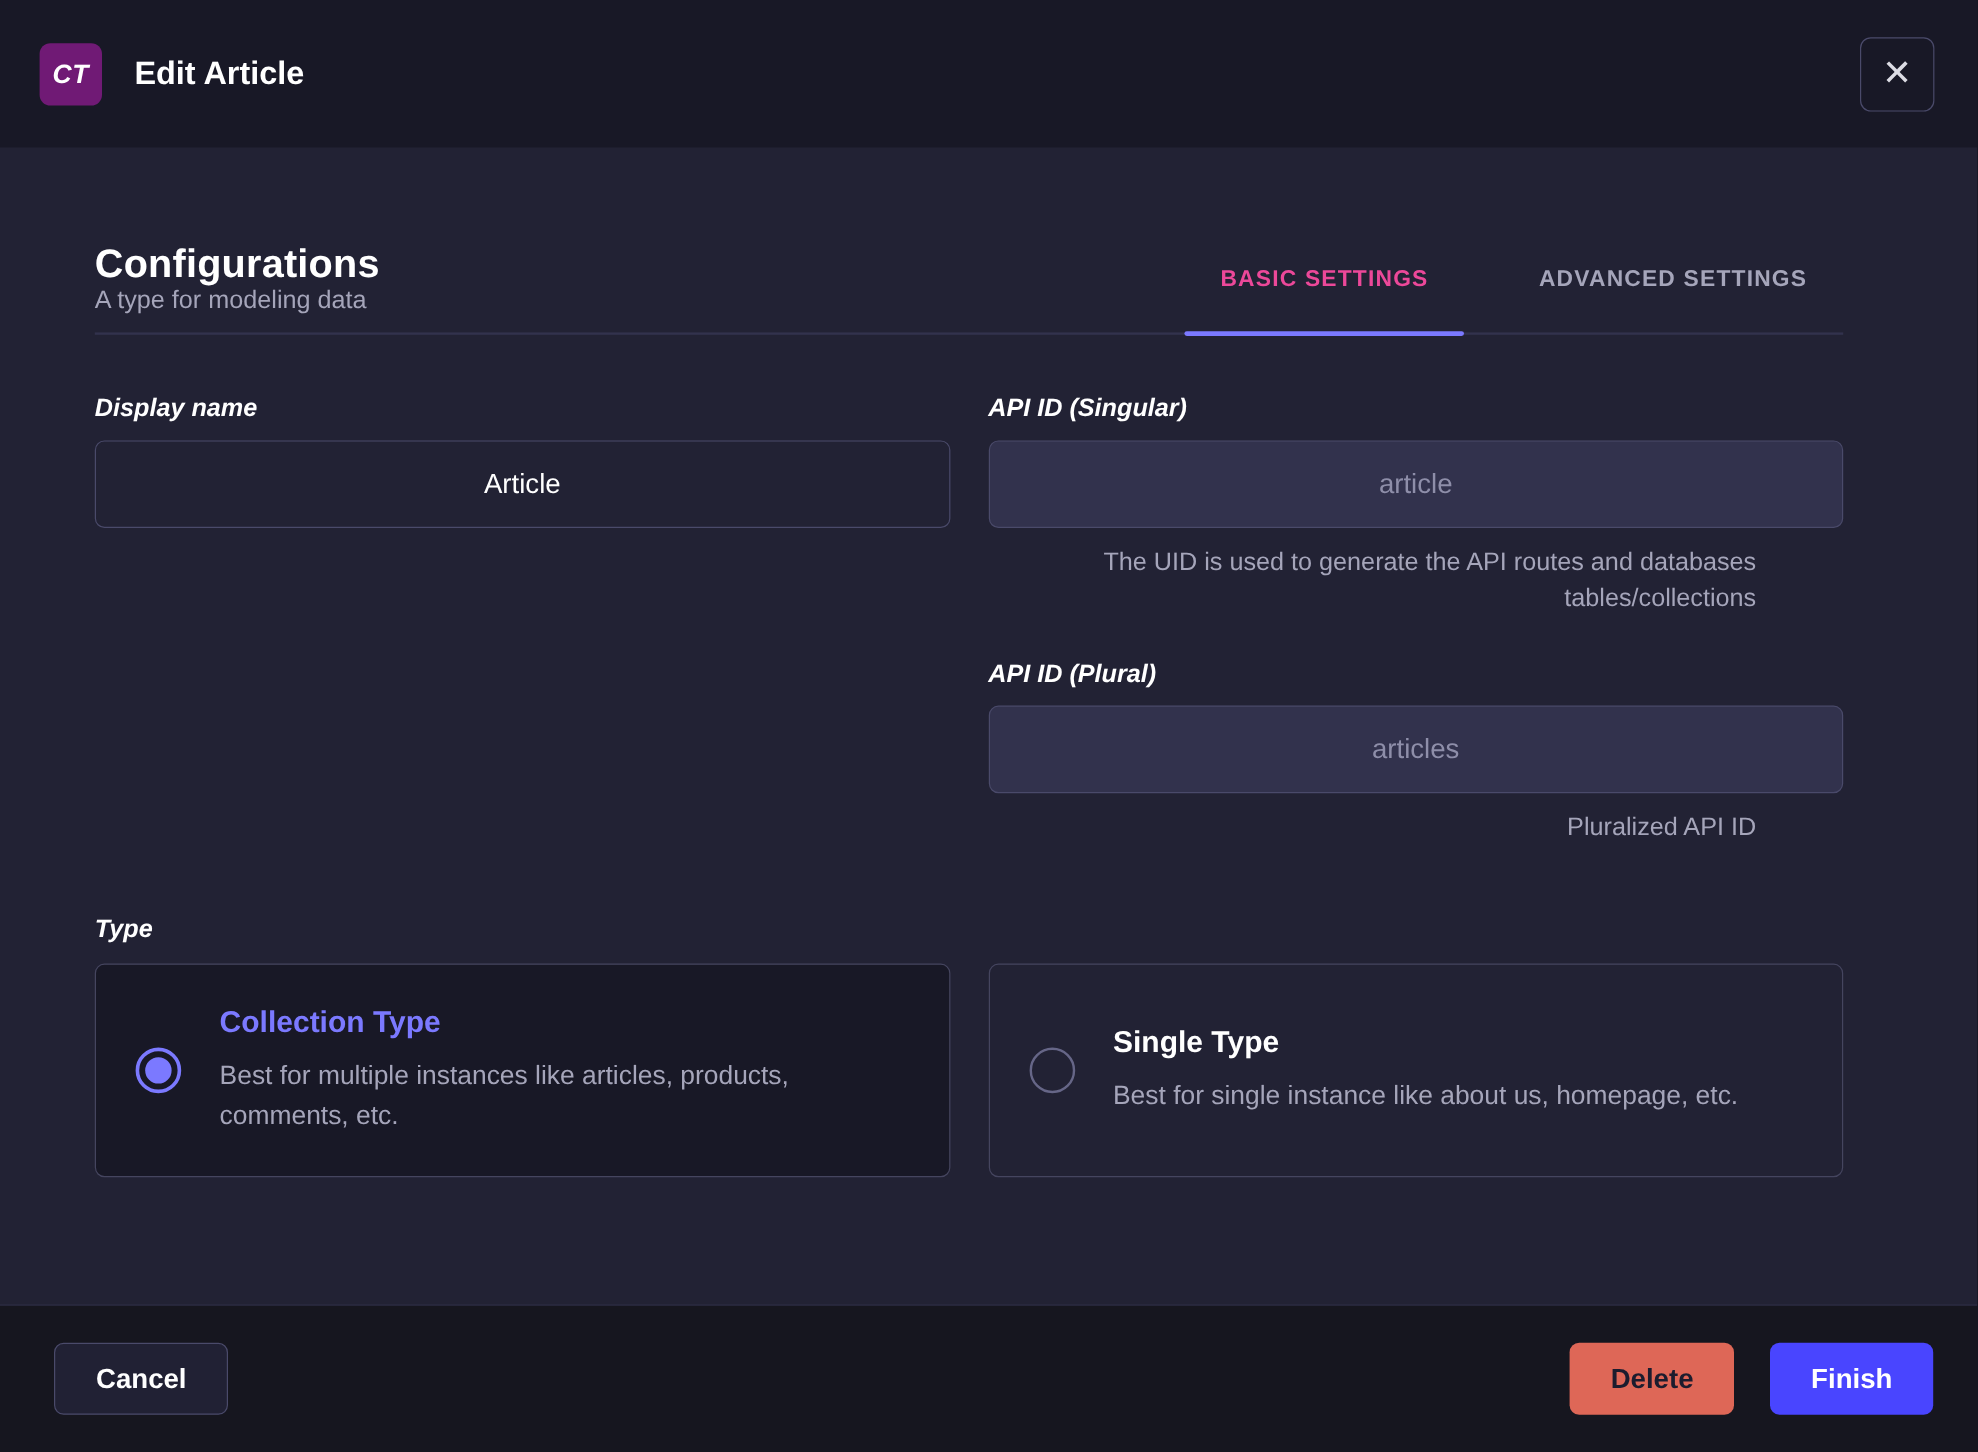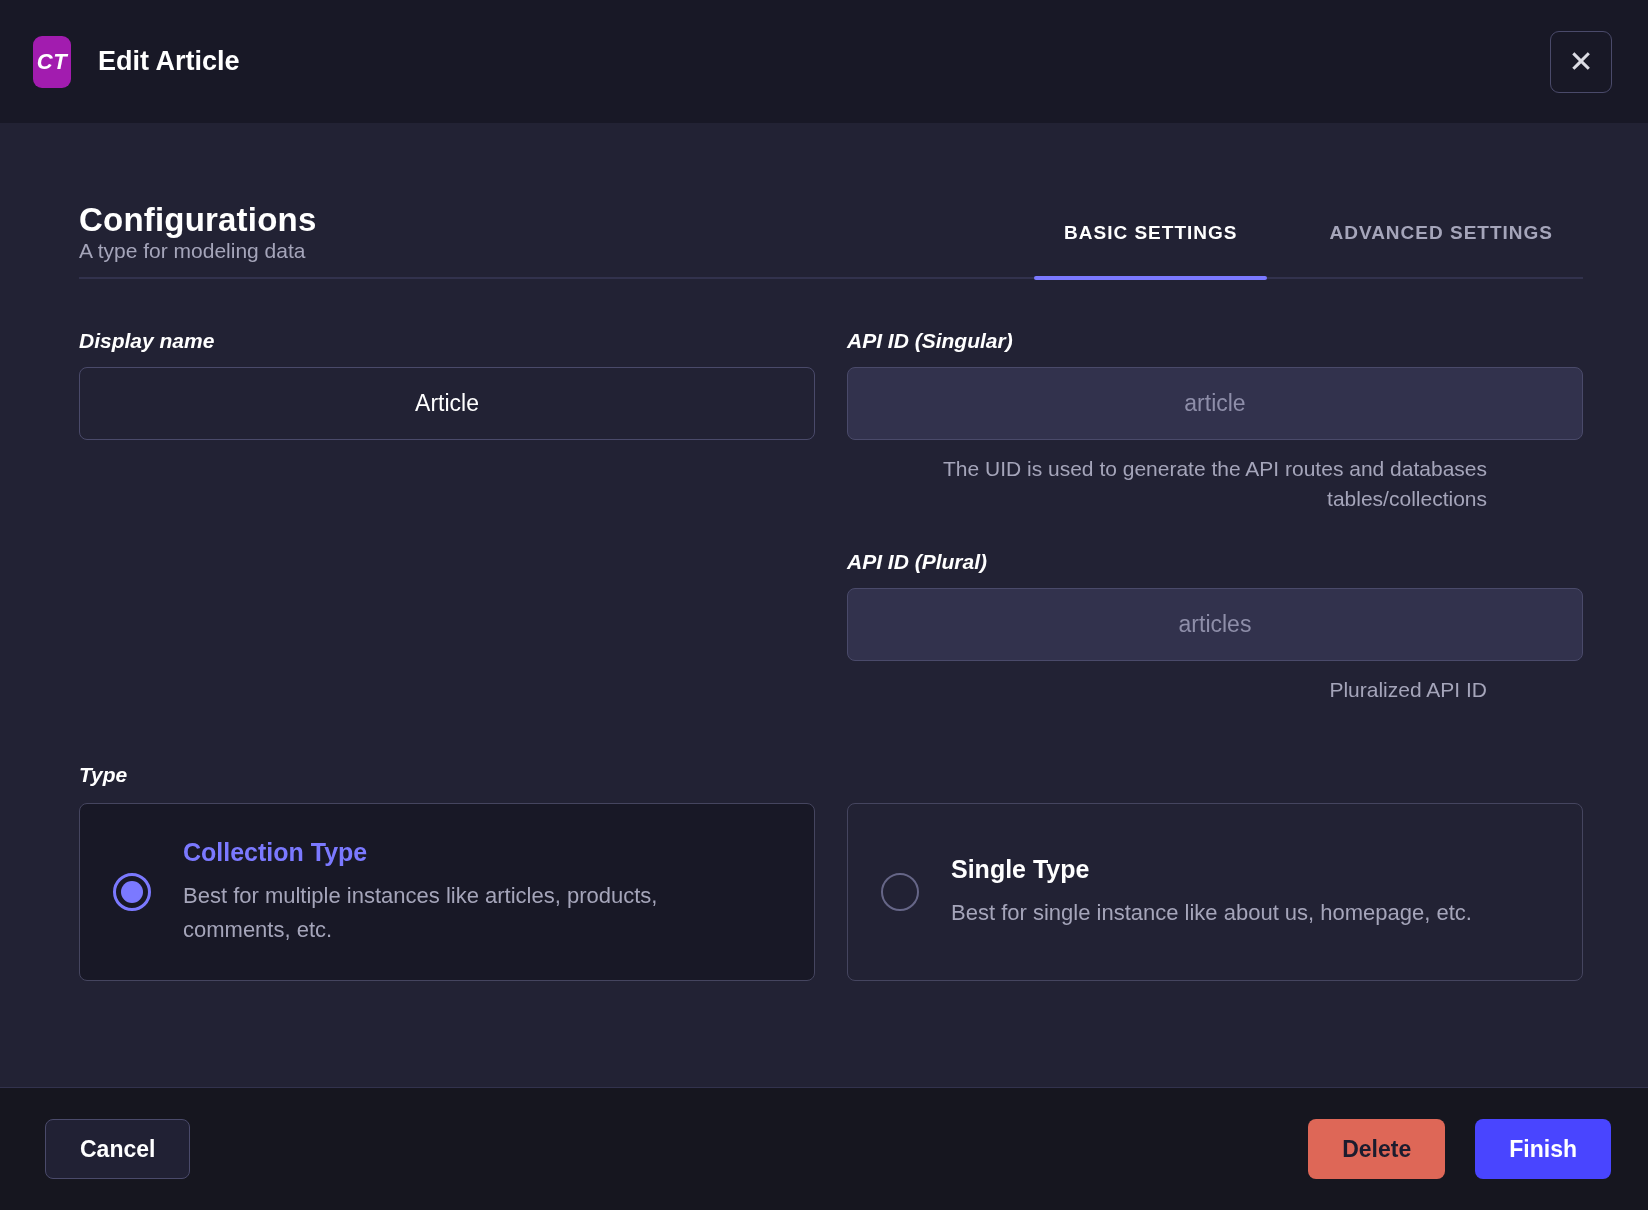--- a/index.html
+++ b/index.html
@@ -17,22 +17,22 @@
 
   
   .modal-header {
     flex: 0 0 123px;
     background: #181826;
     display: flex;
     align-items: center;
     padding: 0 36px 0 33px;
   }
   .ct-badge {
-    width: 38px; height: 52px;
-    background: #a21caf;
+    width: 52px; height: 52px;
+    background: #701a75;
     border-radius: 9px;
     display: flex; align-items: center; justify-content: center;
     color: #ffffff;
     font-size: 22px;
     font-weight: bold;
     font-style: italic;
     letter-spacing: 0.5px;
   }
   .header-title {
     margin-left: 27px;
@@ -51,21 +51,21 @@
     line-height: 1;
     cursor: pointer;
     display: flex; align-items: center; justify-content: center;
     font-family: "DejaVu Sans", sans-serif;
   }
 
   
   .modal-body {
     flex: 1 1 auto;
     background: #222234;
-    padding: 78px 65px 0 79px;
+    padding: 78px 112px 0 79px;
   }
 
   .title-row {
     display: flex;
     align-items: flex-end;
     justify-content: space-between;
     border-bottom: 2px solid #32324d;
   }
   .heading-block { padding-bottom: 14px; }
   .page-heading {
@@ -82,21 +82,21 @@
   .tab {
     position: relative;
     background: none; border: none; cursor: pointer;
     padding: 0 30px 33px;
     font-family: inherit;
     font-size: 19px;
     font-weight: bold;
     letter-spacing: 1px;
     color: #a5a5ba;
   }
-  .tab.active { color: #ffffff; }
+  .tab.active { color: #ec4899; }
   .tab.active::after {
     content: "";
     position: absolute;
     left: 0; right: 0; bottom: -3px;
     height: 4px;
     background: #7b79ff;
     border-radius: 2px;
   }
 
   

